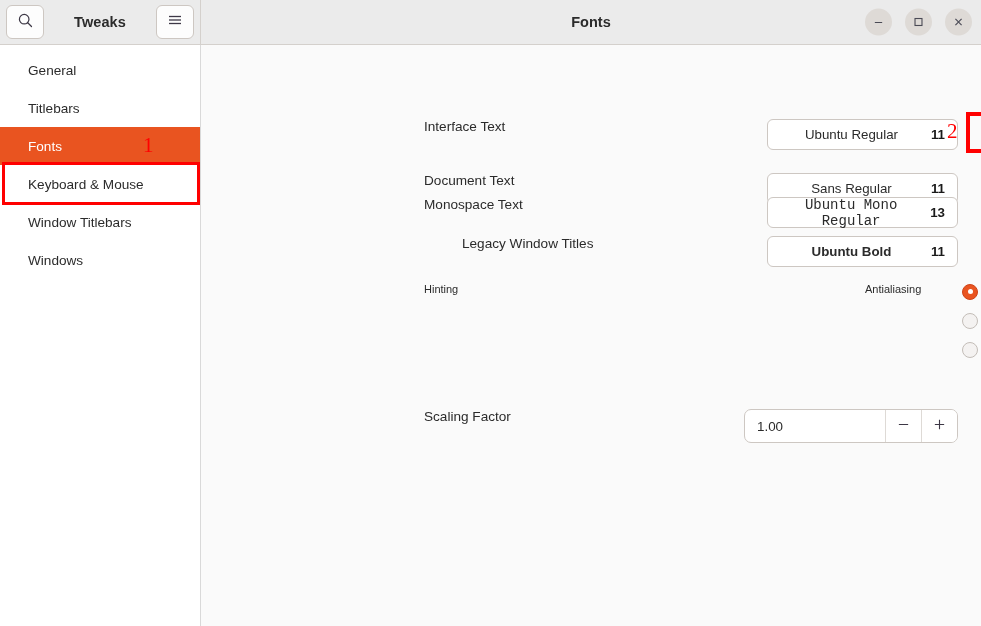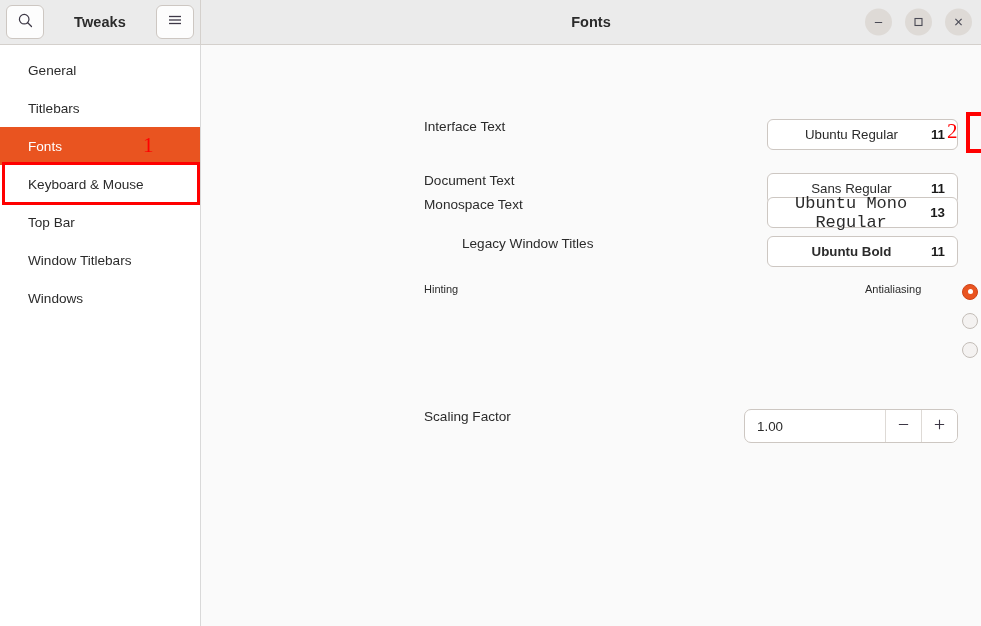--- a/index.html
+++ b/index.html
@@ -101,21 +101,21 @@
     width: 191px; height: 31px;
     background: #ffffff;
     border: 1px solid #cdc7c2;
     border-radius: 6px;
     display: flex; align-items: center;
     padding: 0 12px;
     cursor: pointer;
   }
   .fb-name { flex: 1; text-align: center; font-size: 13.3px; color: #2b2b2b; }
   .fb-size { font-size: 13.3px; font-weight: bold; color: #1a1a1a; margin-left: 8px; }
-  .fb-mono { font-family: "Liberation Mono", monospace; font-size: 17px; }
+  .fb-mono { font-family: "Liberation Mono", monospace; font-size: 14px; }
   .fb-bold { font-weight: bold; }
 
   .anno-box2 {
     position: absolute;
     left: 765px; top: 67px; width: 201px; height: 41px;
     border: 4px solid #ff0000;
     pointer-events: none;
   }
   #anno2 { left: 746px; top: 74px; }
 
@@ -223,23 +223,20 @@
           <span>General</span>
         </div>
       <div class="side-item">
           <span>Titlebars</span>
         </div>
       <div class="side-item selected">
           <span>Fonts</span>
         </div>
       <div class="side-item">
           <span>Keyboard &amp; Mouse</span>
-        </div>
-      <div class="side-item">
-          <span>Top Bar</span>
         </div>
       <div class="side-item">
           <span>Window Titlebars</span>
         </div>
       <div class="side-item">
           <span>Windows</span>
         </div>
 
       <div class="anno-box1"></div>
       <div class="anno-num" id="anno1">1</div>

